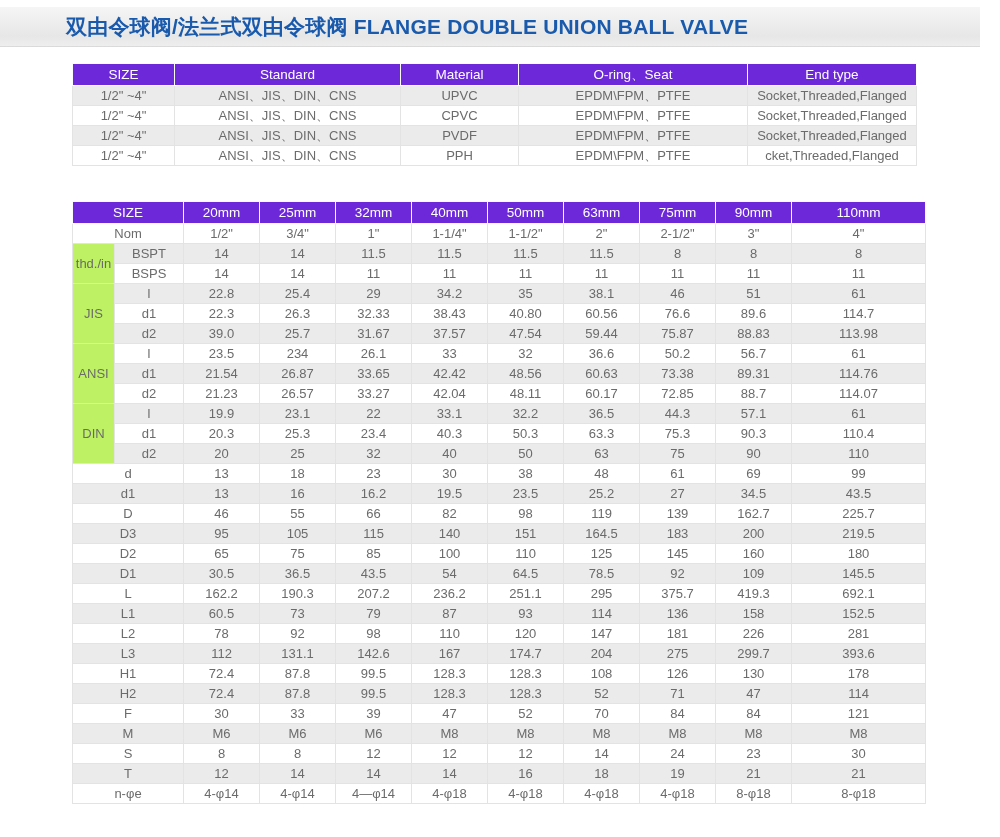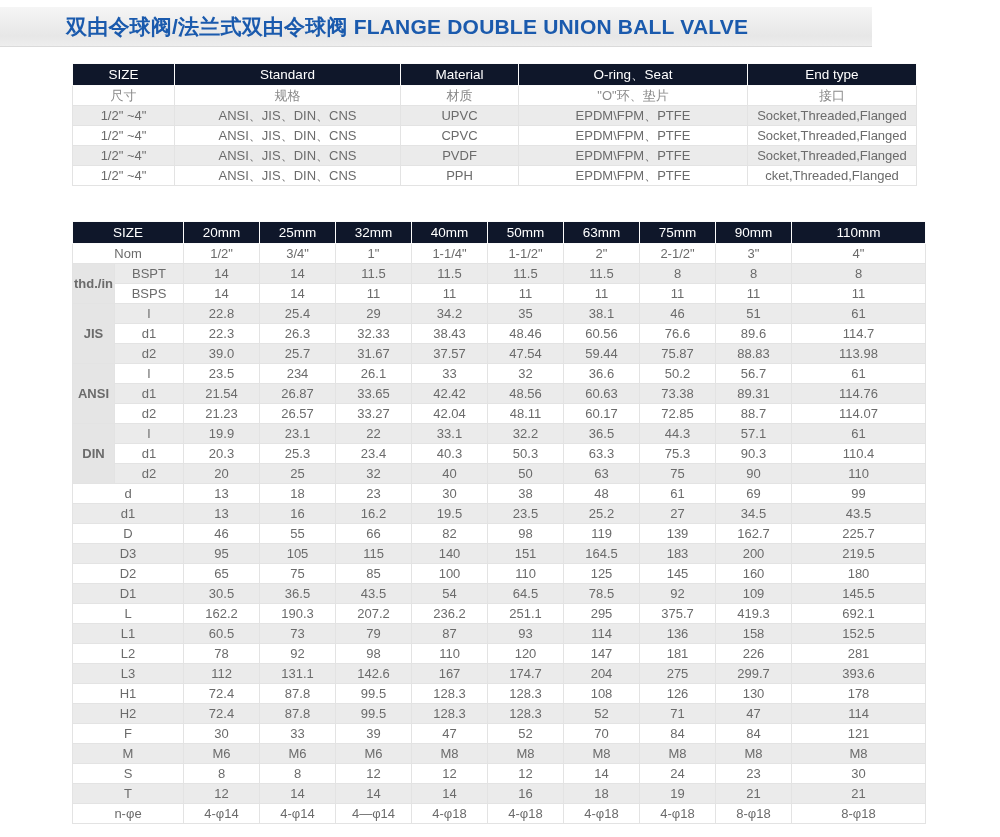--- a/index.html
+++ b/index.html
@@ -2,42 +2,42 @@
 <html><head>
 <meta charset="utf-8">
 <style>
   html,body{margin:0;padding:0;background:#ffffff;}
   body{
     width:1000px;height:837px;overflow:hidden;
     font-family:"Liberation Sans","DejaVu Sans",sans-serif;
     -webkit-font-smoothing:antialiased;
   }
   .title-band{
-    margin-top:7px;height:39px;width:872px;
+    margin-top:7px;height:39px;width:980px;
     background:linear-gradient(to bottom,#f5f5f5 0%,#e7e7e7 75%,#eeeeee 100%);
     border-bottom:1px solid #dadada;
   }
   .page-title{
     padding-left:66px;line-height:39px;
     font-size:21px;font-weight:bold;color:#1a5aad;
     white-space:nowrap;letter-spacing:0.2px;
   }
   table{border-collapse:collapse;table-layout:fixed;}
   th{
-    background:#0f172a;color:#ffffff;font-weight:normal;
+    background:#6d28d9;color:#ffffff;font-weight:normal;
     border:1px solid #fbfbfb;height:21px;font-size:13.5px;
     text-align:center;padding:0;
   }
   td{
     border:1px solid #e3e3e3;height:19px;text-align:center;
     font-size:13px;color:#6b6b6b;padding:0;background:#ffffff;
     white-space:nowrap;overflow:hidden;
   }
   tr.stripe td{background:#ebebeb;}
-  tr td.grp, tr.stripe td.grp{background:#e5e5e5;font-weight:bold;}
+  tr td.grp, tr.stripe td.grp{background:#bef264;}
   .spec-table{margin:16px 0 0 72px;width:844px;}
   .spec-table td.subhead{color:#8a8a8a;}
   .dim-table{margin:35px 0 0 72px;width:853px;}
   .dim-table td.grp{color:#6b6b6b;}
 </style>
 </head>
 <body>
 
 <div class="title-band">
   <div class="page-title">双由令球阀/法兰式双由令球阀 FLANGE DOUBLE UNION BALL VALVE</div>
@@ -54,27 +54,20 @@
   <thead>
     <tr>
         <th>SIZE</th>
         <th>Standard</th>
         <th>Material</th>
         <th>O-ring、Seat</th>
         <th>End type</th>
       </tr>
   </thead>
   <tbody>
-    <tr class="subrow">
-        <td class="subhead">尺寸</td>
-        <td class="subhead">规格</td>
-        <td class="subhead">材质</td>
-        <td class="subhead">"O"环、垫片</td>
-        <td class="subhead">接口</td>
-      </tr>
   <tr class="stripe">
         <td>1/2" ~4"</td>
         <td>ANSI、JIS、DIN、CNS</td>
         <td>UPVC</td>
         <td>EPDM\FPM、PTFE</td>
         <td>Socket,Threaded,Flanged</td>
       </tr>
       <tr>
         <td>1/2" ~4"</td>
         <td>ANSI、JIS、DIN、CNS</td>
@@ -177,21 +170,21 @@
         <td>46</td>
         <td>51</td>
         <td>61</td>
       </tr>
       <tr>
         <td>d1</td>
         <td>22.3</td>
         <td>26.3</td>
         <td>32.33</td>
         <td>38.43</td>
-        <td>48.46</td>
+        <td>40.80</td>
         <td>60.56</td>
         <td>76.6</td>
         <td>89.6</td>
         <td>114.7</td>
       </tr>
       <tr class="stripe">
         <td>d2</td>
         <td>39.0</td>
         <td>25.7</td>
         <td>31.67</td>

